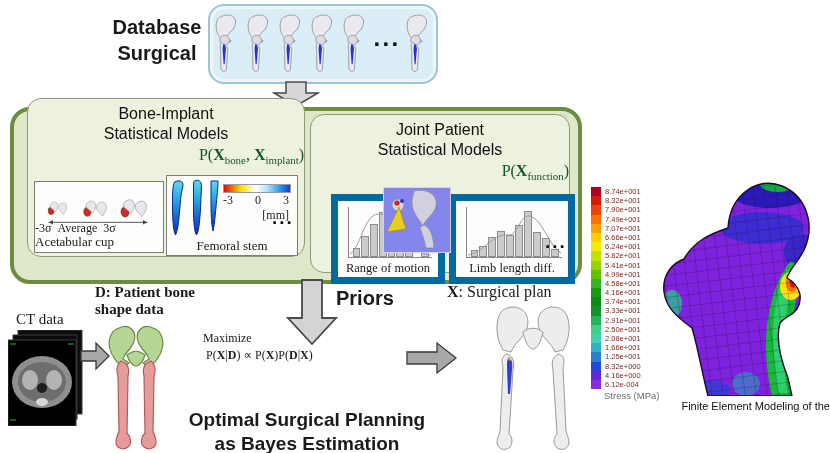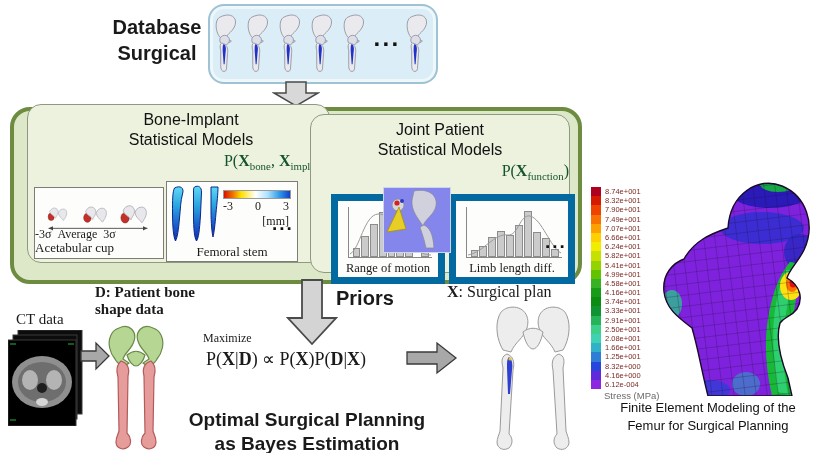--- a/index.html
+++ b/index.html
@@ -11,21 +11,21 @@
   
   .db-title{left:104px;top:14px;width:106px;text-align:center;font-size:20px;font-weight:bold;line-height:1.3;}
   .db-box{left:208px;top:4px;width:226px;height:76px;background:#dbedf6;border:2px solid #9fc3d4;
           border-radius:16px;box-shadow:inset 0 0 0 3px #eef7fb;display:flex;align-items:center;
           justify-content:center;gap:3px;}
   .db-ellipsis{font-size:24px;font-weight:bold;line-height:0;letter-spacing:1px;margin:0 1px;color:#111;}
 
   
   .green-box{left:10px;top:107px;width:564px;height:169px;background:#dde8c9;border:4px solid #6d8c40;border-radius:20px;}
   .inner-box{background:#edf2df;border:1px solid #90997f;border-radius:14px;position:absolute;}
-  .inner-left{left:27px;top:104px;width:276px;height:157px;padding-left:25px;}
+  .inner-left{left:27px;top:98px;width:276px;height:157px;}
   .inner-right{left:310px;top:114px;width:258px;height:157px;}
   .model-title{text-align:center;font-size:16px;line-height:1.25;margin-top:5px;color:#111;}
   .model-formula{text-align:right;font-family:"Liberation Serif",serif;font-size:16px;margin-top:2px;color:#14532d;}
   .white-panel{position:absolute;background:#fdfdfb;border:1px solid #7d7d74;}
 
   .acet-panel{left:6px;top:82px;width:128px;height:70px;}
   .acet-row1{position:absolute;left:3px;top:13px;width:120px;height:30px;}
   .acet-labels{position:absolute;left:0;top:40px;width:100%;
                font-family:"Liberation Serif",serif;font-size:12px;line-height:1.05;}
   .stem-panel{left:138px;top:76px;width:130px;height:79px;}
@@ -45,32 +45,32 @@
   .hist-plot{position:absolute;left:10px;top:6px;right:6px;height:50px;border-left:1px solid #888;border-bottom:1px solid #888;
              display:flex;align-items:flex-end;padding:0 3px;}
   .hbar{flex:1;background:#cbcbcb;border:0.5px solid #8c8c8c;margin:0 0.5px;}
   .hist-curve{position:absolute;left:10px;top:6px;right:6px;height:50px;pointer-events:none;}
   .rom-inset{left:72px;top:72px;width:66px;height:64px;z-index:3;border:1px solid #cfd4ee;}
 
   
   .ct-label{left:16px;top:311px;font-family:"Liberation Serif",serif;font-size:15px;}
   .d-label{left:95px;top:284px;width:130px;font-family:"Liberation Serif",serif;font-size:15px;line-height:1.15;font-weight:bold;}
   .maximize{left:203px;top:331px;font-family:"Liberation Serif",serif;font-size:12px;}
-  .bayes-formula{left:206px;top:348px;font-family:"Liberation Serif",serif;font-size:18px;}
+  .bayes-formula{left:206px;top:348px;font-family:"Liberation Serif",serif;font-size:12px;}
   .priors{left:336px;top:287px;font-size:20px;font-weight:bold;}
   .optimal{left:172px;top:392px;width:270px;text-align:center;font-size:19px;font-weight:bold;line-height:1.28;margin-top:16px;}
   .x-label{left:447px;top:283px;font-family:"Liberation Serif",serif;font-size:16px;}
 
   
   .cb-swatches{left:591px;top:187px;width:10px;}
   .cb-seg{width:10px;height:9.2px;}
   .cb-labels{left:605px;top:187px;width:58px;}
   .cb-lbl{height:9.2px;line-height:9.2px;font-size:7.5px;color:#7c2a24;font-family:"Liberation Sans",sans-serif;}
   .stress-label{left:604px;top:390px;font-size:9.5px;color:#6a6a6a;}
-  .fem-caption{left:586px;top:399px;width:244px;text-align:center;font-size:13px;line-height:1.42;color:#111;}
+  .fem-caption{left:586px;top:399px;width:244px;text-align:right;font-size:11px;line-height:1.42;color:#111;}
 </style>
 </head>
 <body>
 
 <svg width="0" height="0" style="position:absolute">
   <defs>
     <linearGradient id="stemGrad" x1="0" y1="0" x2="0" y2="1">
       <stop offset="0" stop-color="#5fd8f4"></stop>
         <stop offset="0.35" stop-color="#2aa6e0"></stop>
       <stop offset="0.75" stop-color="#1b55c8"></stop>
@@ -373,14 +373,13 @@
     <ellipse cx="22" cy="138" rx="10" ry="14" fill="#2bbf8f" opacity="0.8"></ellipse>
     <ellipse cx="60" cy="224" rx="20" ry="10" fill="#2f3fd6" opacity="0.8"></ellipse>
     <ellipse cx="96" cy="218" rx="14" ry="12" fill="#2aa0c0" opacity="0.6"></ellipse>
     <rect x="0" y="0" width="180" height="230" fill="url(#meshPat)"></rect>
   </g>
   <path d="M78,62 C80,28 108,10 132,20 C156,30 166,58 154,84 C148,96 139,104 137,112 C151,120 153,133 147,143 C141,151 134,151 130,157 C126,171 130,192 138,212 L142,230 L58,230 C51,202 48,182 42,162 C29,152 16,143 14,126 C12,108 23,97 34,93 C44,75 60,68 78,62 Z" fill="none" stroke="#1a0a28" stroke-width="1.4"></path>
 </svg>
 
 <div class="abs fem-caption">
   <div>Finite Element Modeling of the</div>
-  <div>Femur for Surgical Planning</div>
 </div>
 
 </body></html>

